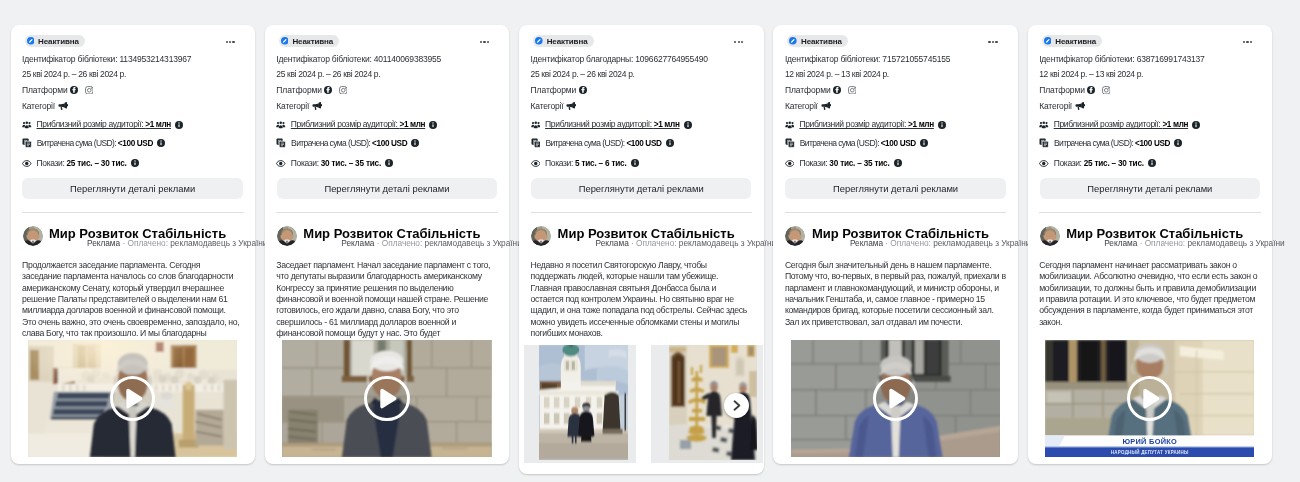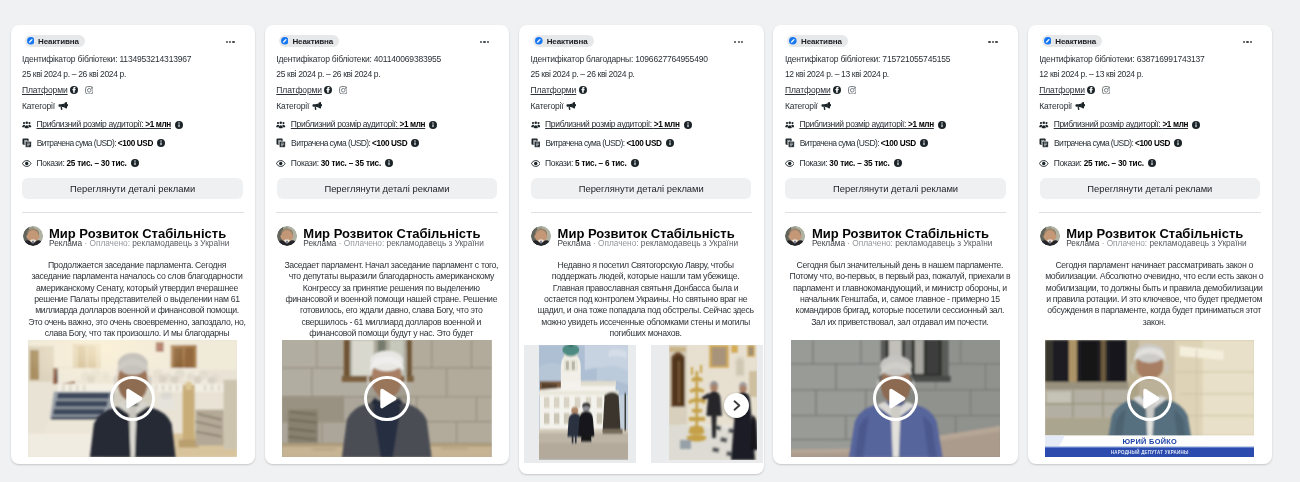--- a/index.html
+++ b/index.html
@@ -1,47 +1,47 @@
 <!DOCTYPE html>
 <html><head><meta charset="utf-8">
 <style>
 * { margin:0; padding:0; box-sizing:border-box; }
 html,body { width:1300px; height:482px; background:#f0f1f3; font-family:"Liberation Sans", sans-serif; overflow:hidden; }
-.stage { position:relative; width:1300px; height:482px;text-align:center; }
+.stage { position:relative; width:1300px; height:482px; }
 .card { position:absolute; top:25px; width:244.5px; background:#fff; border-radius:8px;
   box-shadow:0 1px 2px rgba(0,0,0,0.18); }
 .card > div { position:absolute; }
 .pill { left:14px; top:10px; height:12px; background:#e6e8ea; border-radius:7px;
   display:inline-flex; align-items:center; padding:0 6px 0 2px; }
 .pill span { font-size:8px; font-weight:bold; color:#1c1e21; margin-left:4px; letter-spacing:-0.1px; }
 .dots { left:215px; top:16px; display:flex; gap:1.1px; }
 .dots i { width:2.4px; height:2.4px; border-radius:50%; background:#44484d; }
 .row { left:11.5px; font-size:8.5px; color:#2a3036; line-height:11px; letter-spacing:-0.2px; white-space:nowrap; }
 .idrow { top:29px; }
 .daterow { top:44.4px; letter-spacing:-0.35px; }
-.platrow { top:59.6px; display:flex; align-items:center;text-decoration:underline; }
+.platrow { top:59.6px; display:flex; align-items:center; }
 .platrow span { margin-right:2px; letter-spacing:-0.1px; }
 .platrow svg { margin-left:0.5px; }
 .platrow .ic-ig { margin-left:6.5px; }
 .catrow { top:75.7px; display:flex; align-items:center; }
 .catrow svg { margin-left:3px; }
 .audrow { top:94.4px;text-decoration:underline; } .spentrow { top:112.6px; } .improw { top:132.6px; }
 .improw .lbl b { letter-spacing:-0.2px; }
 .spentrow .lbl { letter-spacing:-0.6px; }
 .audrow, .spentrow, .improw { display:flex; align-items:center; width:221.5px; }
 .lbl { margin-left:5px; letter-spacing:-0.35px; }
 .lbl b { color:#050505; font-size:8.2px; letter-spacing:-0.35px; }
 .ic-info { margin-left:4px; }
 .btn { left:11.9px; top:152.5px; width:220.5px; height:21.5px; background:#eff0f2; border-radius:6px;
   font-size:9.4px; color:#1c1e21; display:flex; align-items:center; justify-content:center; letter-spacing:0; }
 .divider { left:11.5px; top:186.5px; width:221.5px; height:1px; background:#dcdfe3; }
 .avatar { left:12px; top:200.5px; width:20px; height:20px; border-radius:50%; overflow:hidden; }
 .name { left:38.5px; top:200.7px; font-size:13px; font-weight:bold; color:#050505; letter-spacing:0; }
 .sub { left:38.5px; top:213.4px; font-size:8.3px; letter-spacing:-0.02px; white-space:nowrap; }
-.sub .s1 { color:#3f4247; } .sub .s2 { color:#93969b;margin-top:16px; } .sub .s3 { color:#5a5d63; }
+.sub .s1 { color:#3f4247;margin-left:38px; } .sub .s2 { color:#93969b;margin-top:16px; } .sub .s3 { color:#5a5d63; }
 .body { left:11.5px; top:234.8px; width:230px; font-size:8.7px; line-height:11.4px; color:#303439; letter-spacing:-0.33px; white-space:nowrap; }
 .media { left:17.25px; top:314.5px; width:209.5px; height:117.5px; overflow:hidden; }
 .media svg { position:absolute; left:0; top:0; }
 .play { position:absolute; left:50%; top:50%; width:45.5px; height:45.5px; margin:-22.75px 0 0 -22.75px;
   border:3.2px solid #fff; border-radius:50%; background:rgba(30,25,20,0.10);
   display:flex; align-items:center; justify-content:center; }
 .play svg { position:static !important; margin-left:2.5px; }
 .m3wrap { left:0; top:320px; width:244.5px; height:118px; overflow:hidden; }
 .m3item { position:absolute; top:0; height:118px; background:#e9ebed; }
 .m3ph { position:absolute; top:0; height:115px; }

